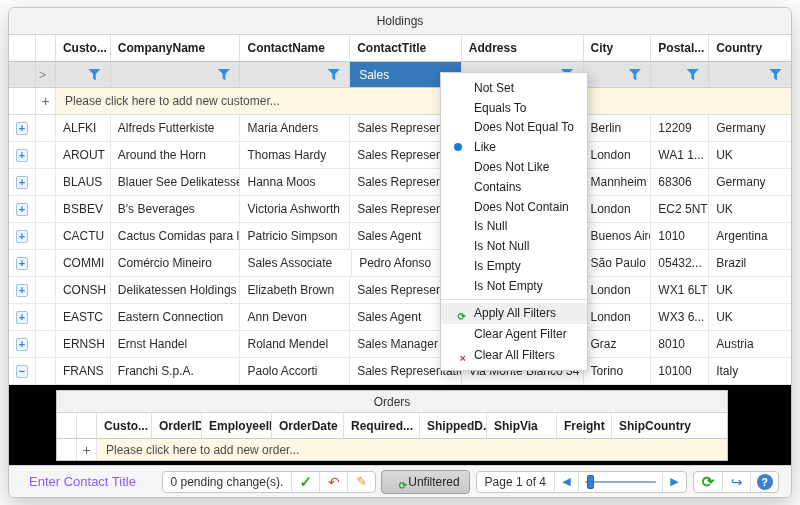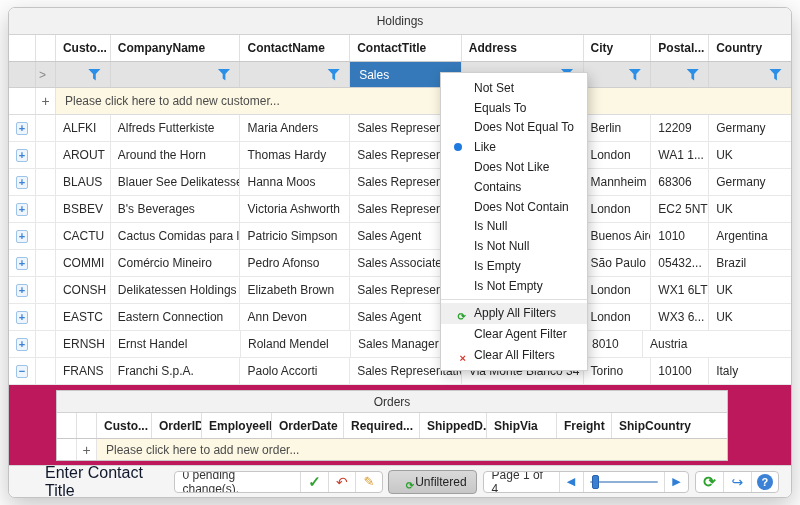--- a/index.html
+++ b/index.html
@@ -39,31 +39,31 @@
   .dcell{ display:flex; align-items:center; padding:0 7px; font-size:12px; color:#2a2a2a;
           border-right:1px solid #e7e7e7; overflow:hidden; white-space:nowrap; }
   .dcell:last-child{ border-right:none; }
   .expbtn{ width:13px; height:13px; margin:0 auto; border:1px solid #9cc3e8; background:#eef5fc;
            border-radius:2px; color:#3b82d6; font-size:11px; line-height:10px; text-align:center;
            font-weight:bold; }
   
   .cc0{width:27px;} .cc1{width:20px;} .cc2{width:55px;} .cc3{width:130px;} .cc4{width:110px;}
   .cc5{width:112px;} .cc6{width:122px;} .cc7{width:68px;} .cc8{width:58px;} .cc9{width:82px;}
   
-  .detail{ height:80px; background:#be185d; padding:5px 0 0 47px; }
+  .detail{ height:80px; background:#000000; padding:5px 0 0 47px; }
   .ogrid{ width:672px; border:1px solid #c8c8c8; background:#fff; }
   .ogrid .panel-title{ height:22px; }
   .ogrid .hrow{ height:26px; }
   .ogrid .addrow{ height:21px; border-bottom:none; }
   .oc0{width:20px;} .oc1{width:20px;} .oc2{width:55px;} .oc3{width:50px;} .oc4{width:70px;}
   .oc5{width:72px;} .oc6{width:76px;} .oc7{width:67px;} .oc8{width:70px;} .oc9{width:55px;} .oc10{width:115px;}
   
   .statusbar{ position:absolute; left:0; right:0; bottom:0; height:32px; background:#f5f5f5;
               border-top:1px solid #d4d4d4; display:flex; align-items:center; padding:0 12px; }
-  .hint{ font-size:16px; color:#0f172a; margin-left:24px; }
+  .hint{ font-size:13px; color:#8b5cf6; margin-left:8px; }
   .group{ display:flex; align-items:stretch; height:22px; background:#fff; border:1px solid #c6c6c6;
           border-radius:4px; overflow:hidden; }
   .seg{ display:flex; align-items:center; justify-content:center; padding:0 8px; font-size:12px; color:#333; }
   .seg + .seg{ border-left:1px solid #dcdcdc; }
   .icbtn{ width:28px; padding:0; }
   .btn-unfiltered{ display:flex; align-items:center; gap:5px; height:24px; padding:0 9px;
                    background:linear-gradient(#d9d9d9,#c7c7c7); border:1px solid #9f9f9f;
                    border-radius:4px; font-size:12px; color:#222; }
   .mini-funnel{ position:relative; width:12px; height:11px; }
   .mini-funnel .funnel{ width:12px; height:11px; }
@@ -237,22 +237,22 @@
         <div class="dcell cc9">Argentina</div>
       </div>
 
       <div class="drow">
         <div class="dcell cc0">
           <span class="expbtn">+</span>
         </div>
         <div class="dcell cc1"></div>
         <div class="dcell cc2">COMMI</div>
         <div class="dcell cc3">Comércio Mineiro</div>
+        <div class="dcell cc5">Sales Associate</div>
         <div class="dcell cc4">Pedro Afonso</div>
-        <div class="dcell cc5">Sales Associate</div>
         <div class="dcell cc6"></div>
         <div class="dcell cc7">São Paulo</div>
         <div class="dcell cc8">05432...</div>
         <div class="dcell cc9">Brazil</div>
       </div>
 
       <div class="drow">
         <div class="dcell cc0">
           <span class="expbtn">+</span>
         </div>
@@ -285,20 +285,21 @@
       <div class="drow">
         <div class="dcell cc0">
           <span class="expbtn">+</span>
         </div>
         <div class="dcell cc1"></div>
         <div class="dcell cc2">ERNSH</div>
         <div class="dcell cc3">Ernst Handel</div>
         <div class="dcell cc4">Roland Mendel</div>
         <div class="dcell cc5">Sales Manager</div>
         <div class="dcell cc6"></div>
+        <div class="dcell cc7">Graz</div>
         <div class="dcell cc8">8010</div>
         <div class="dcell cc9">Austria</div>
       </div>
 
       <div class="drow">
         <div class="dcell cc0">
           <span class="expbtn">−</span>
         </div>
         <div class="dcell cc1"></div>
         <div class="dcell cc2">FRANS</div>

